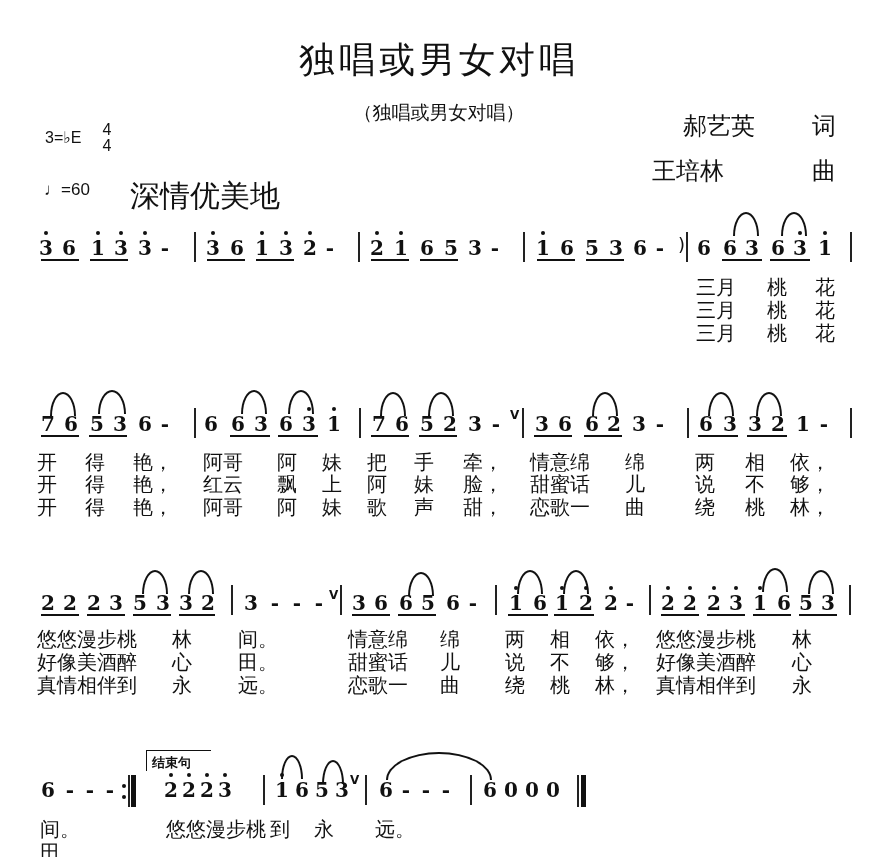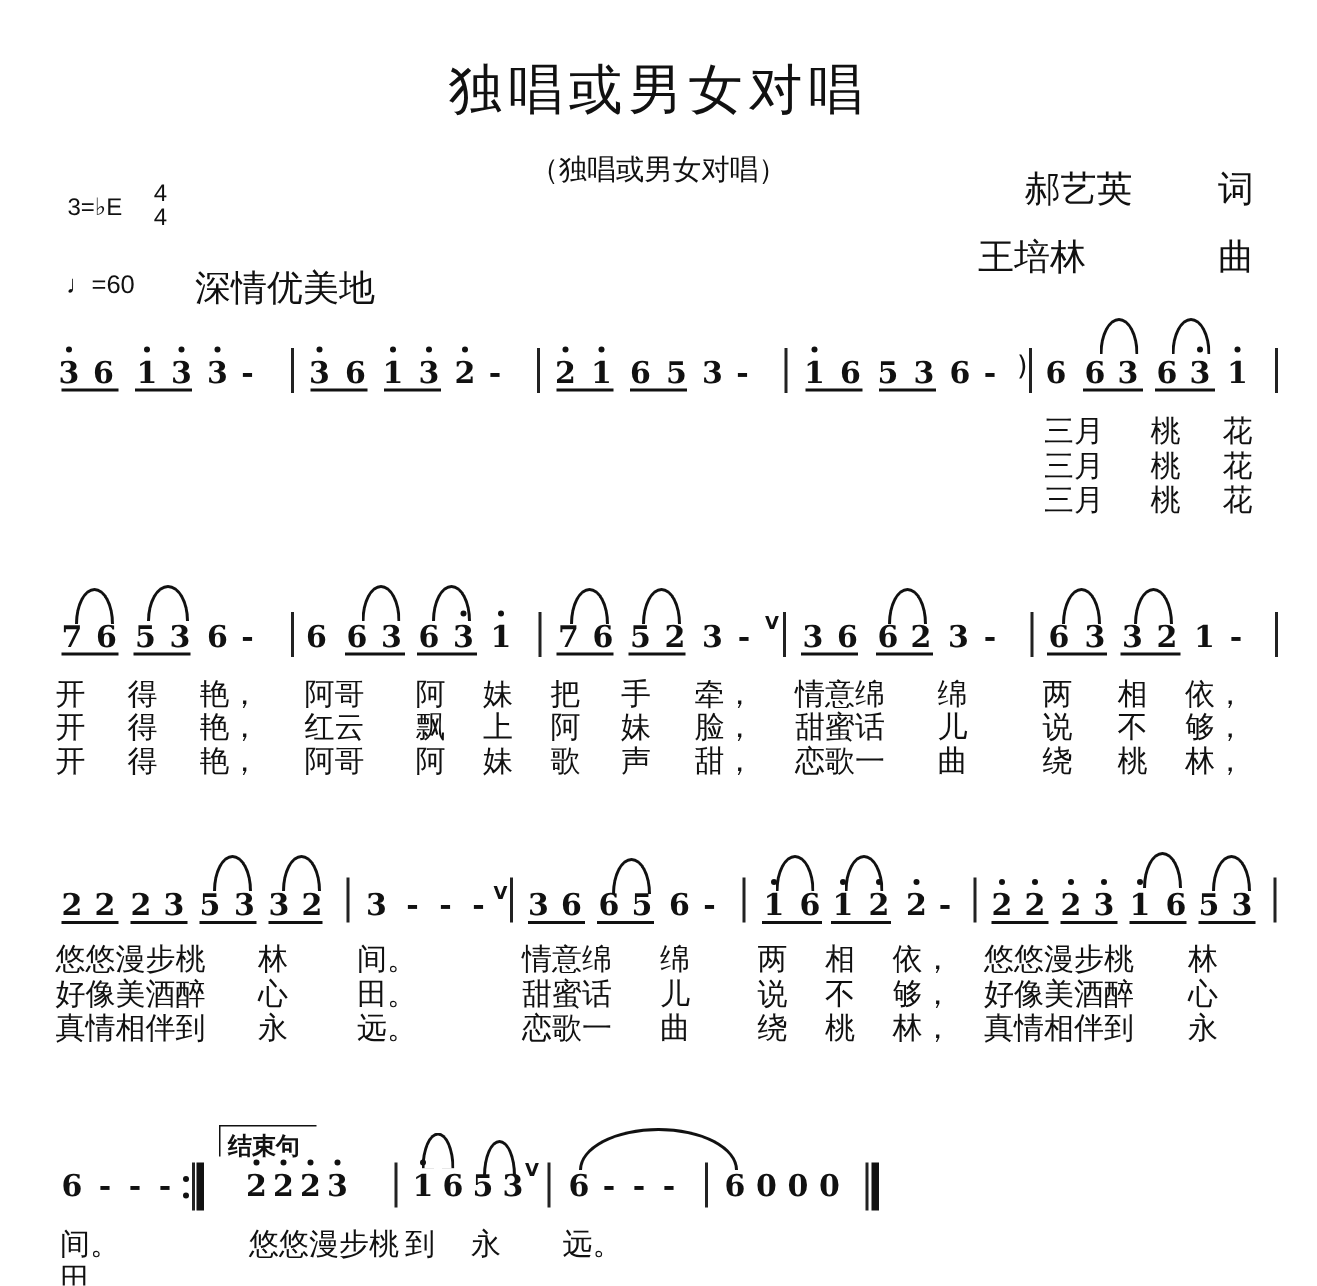--- a/index.html
+++ b/index.html
@@ -4,32 +4,32 @@
 <style>
   html, body { margin:0; padding:0; background:#ffffff; }
   body { width:878px; height:857px; position:relative; overflow:hidden; color:#111; font-family:"DejaVu Serif", serif; }
   .abs { position:absolute; }
   .title { left:0; width:878px; top:36px; text-align:center; font-family:"DejaVu Serif", serif; font-size:36px; letter-spacing:4px; font-weight:normal; }
   .subtitle { left:0; width:878px; top:100px; text-align:center; font-family:"DejaVu Sans", sans-serif; font-size:19px; }
   .credit { font-family:"DejaVu Sans", sans-serif; font-size:24px; white-space:pre; }
   .key { left:45px; top:128px; font-family:"Liberation Sans", sans-serif; font-size:16px; }
   .frac { position:absolute; left:100px; top:122px; font-family:"Liberation Sans", sans-serif; font-size:16px; line-height:16px; text-align:center; width:14px; }
   .tempo { left:44px; top:180px; font-family:"Liberation Sans", sans-serif; font-size:17px; }
-  .expr { left:130px; top:176px; font-family:"DejaVu Sans", sans-serif; font-size:24px; }
+  .expr { left:130px; top:176px; font-family:"DejaVu Sans", sans-serif; font-size:30px; }
   .note { position:absolute; font-family:"DejaVu Serif", serif; font-weight:bold; font-size:20px; width:16px; text-align:center; line-height:22px; }
   .note .dot-above { position:absolute; left:6px; top:-6px; width:4px; height:4px; background:#111; border-radius:50%; }
   .ul { position:absolute; height:2px; background:#111; }
   .bar { position:absolute; width:1.5px; background:#222; height:30px; }
   .thickbar { position:absolute; width:5px; background:#111; height:32px; }
   .tie { position:absolute; border:2px solid #111; border-bottom:none; border-radius:50% 50% 0 0 / 100% 100% 0 0; height:22px; }
   .breath { position:absolute; font-family:"DejaVu Sans", sans-serif; font-size:12px; font-weight:bold; }
   .lyr { position:absolute; font-family:"DejaVu Serif", serif; font-size:20px; line-height:24px; white-space:pre; }
   .paren { position:absolute; font-family:"DejaVu Sans", sans-serif; font-size:18px; }
   .bracket { position:absolute; border-top:1.5px solid #111; border-left:1.5px solid #111; height:20px; }
-  .bracket-label { position:absolute; font-family:"DejaVu Sans", sans-serif; font-size:16px; font-weight:bold;text-align:right; }
+  .bracket-label { position:absolute; font-family:"DejaVu Sans", sans-serif; font-size:13px; font-weight:bold;text-align:right; }
   .repeat-dots { position:absolute; width:4px; }
   .repeat-dots span { display:block; width:4px; height:4px; background:#111; border-radius:50%; margin-bottom:7px; }
 </style>
 </head>
 <body>
 
 <div class="abs title">独唱或男女对唱</div>
 <div class="abs subtitle">（独唱或男女对唱）</div>
 <div class="abs credit" style="left:683px; top:110px;">郝艺英</div>
 <div class="abs credit" style="left:812px; top:110px;">词</div>

